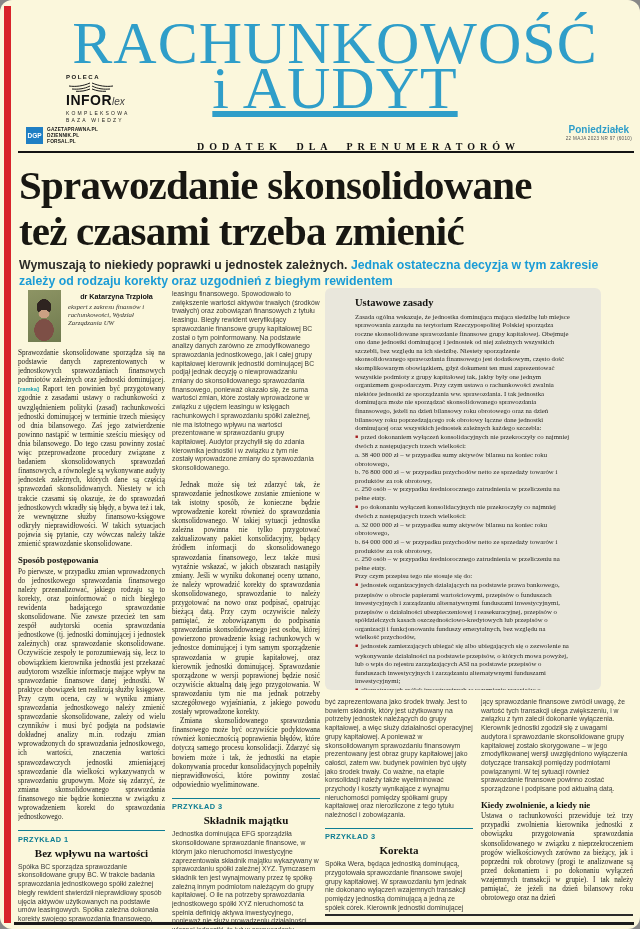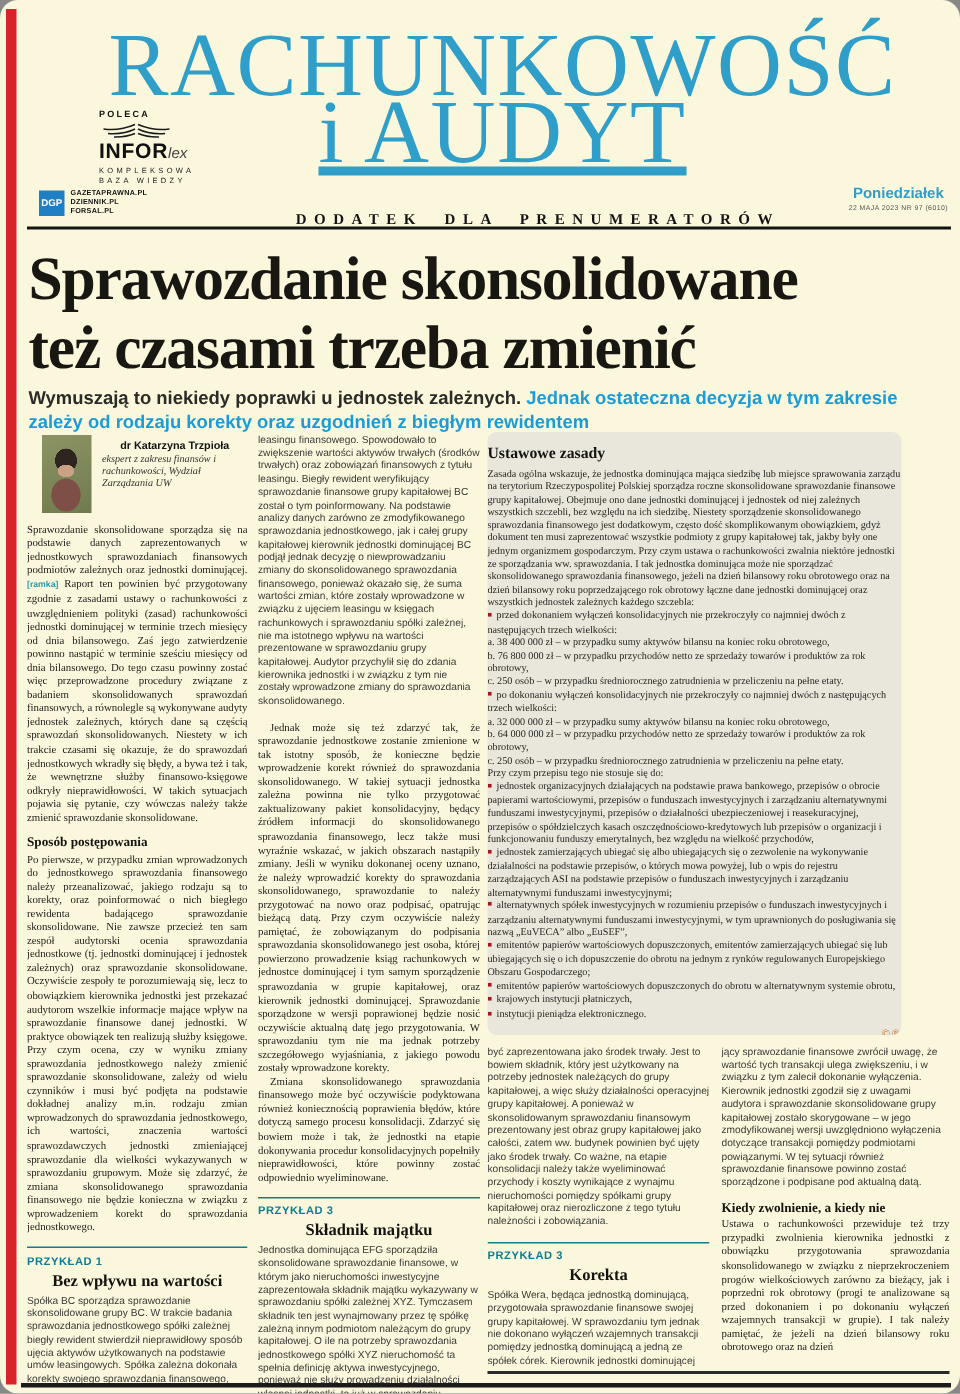--- a/index.html
+++ b/index.html
@@ -74,21 +74,21 @@
       radial-gradient(ellipse 12px 13px at 16px 17px, #2e2420 60%, transparent 62%),
       radial-gradient(ellipse 16px 18px at 16px 40px, #7d4f46 60%, transparent 62%),
       linear-gradient(160deg, #8d9464, #6f7a4e); }
   .author-info { margin-left:7px; font-family:"Liberation Sans", sans-serif; padding-top:2px; }
   .author-name { font-size:7.2px; font-weight:bold; color:#131313;text-align:center; }
   .author-role { font-size:6.8px; line-height:8.4px; font-style:italic; color:#34332f; margin-top:1.5px;
     font-family:"Liberation Serif", serif; }
 
   
   .graybox { position:absolute; left:325px; top:288px; width:276px; height:402px;
-    background:#E9E7DC; border-radius:6px; padding:9px 0 8px; overflow:hidden; }
+    background:#E9E7DC; border-radius:6px; padding:9px 30px 8px; overflow:hidden; }
   .graybox-title { font-size:10.5px; font-weight:bold; color:#141310; margin-bottom:4.5px; }
   .graybox-text { font-size:6.8px; line-height:8.6px; color:#262521; text-align:left; }
   .box-item { font-size:6.8px; line-height:8.6px; color:#262521; }
   .li-bullet::before { content:"■"; color:#A21A1E; font-size:5px; margin-right:3px;
     position:relative; top:-1px; }
   .box-credits { text-align:right; font-size:7.5px; color:#C4641E; letter-spacing:1px; margin-top:2px; }
 
   .continuation { text-align:right; font-family:"Liberation Sans", sans-serif;
     font-size:7.2px; font-weight:bold; color:#141310; margin-top:8px; }
 

